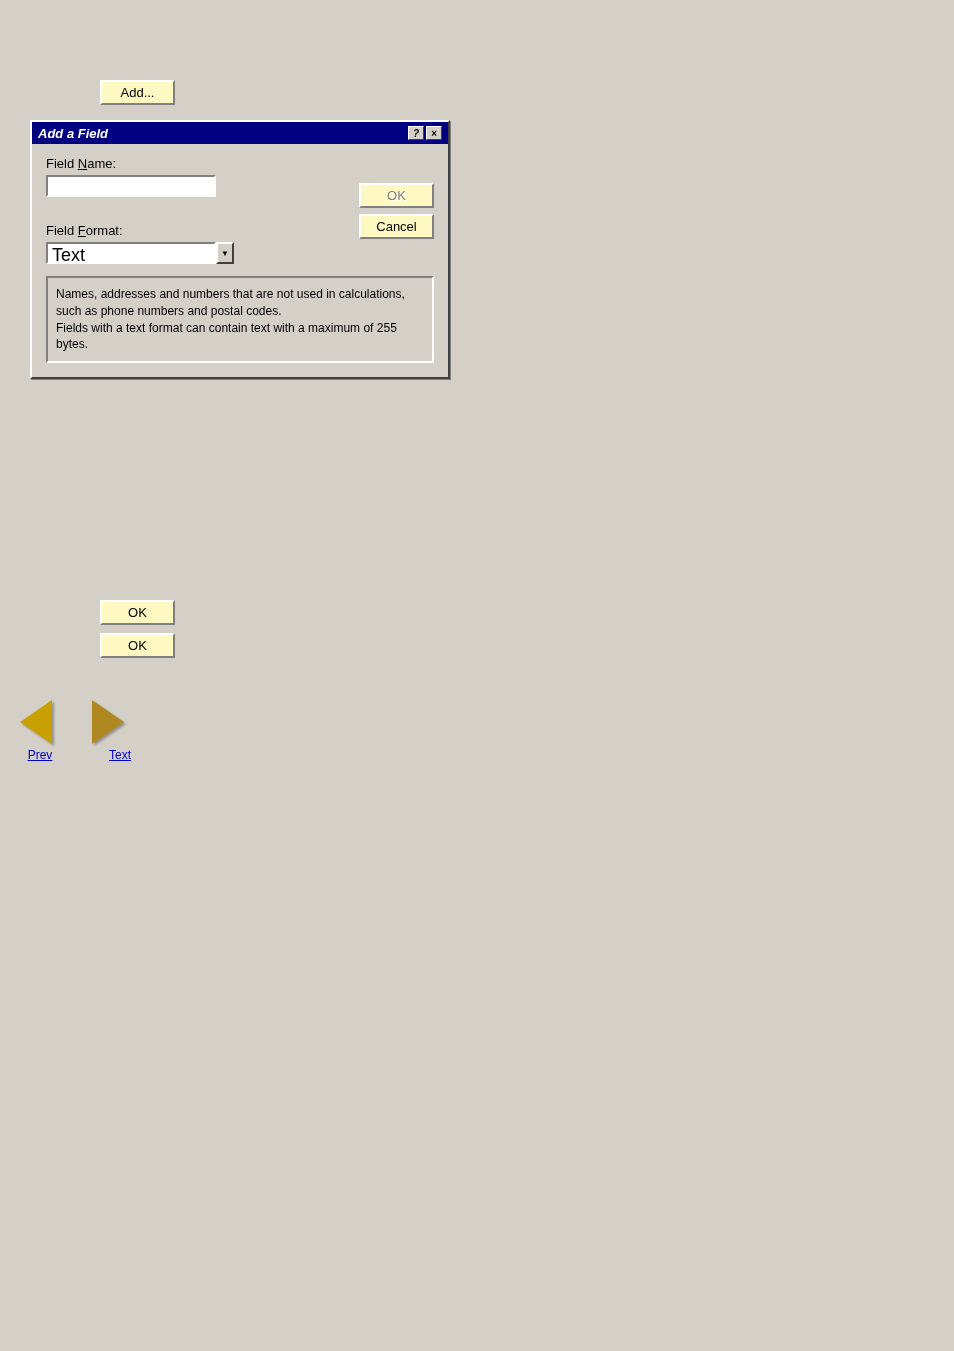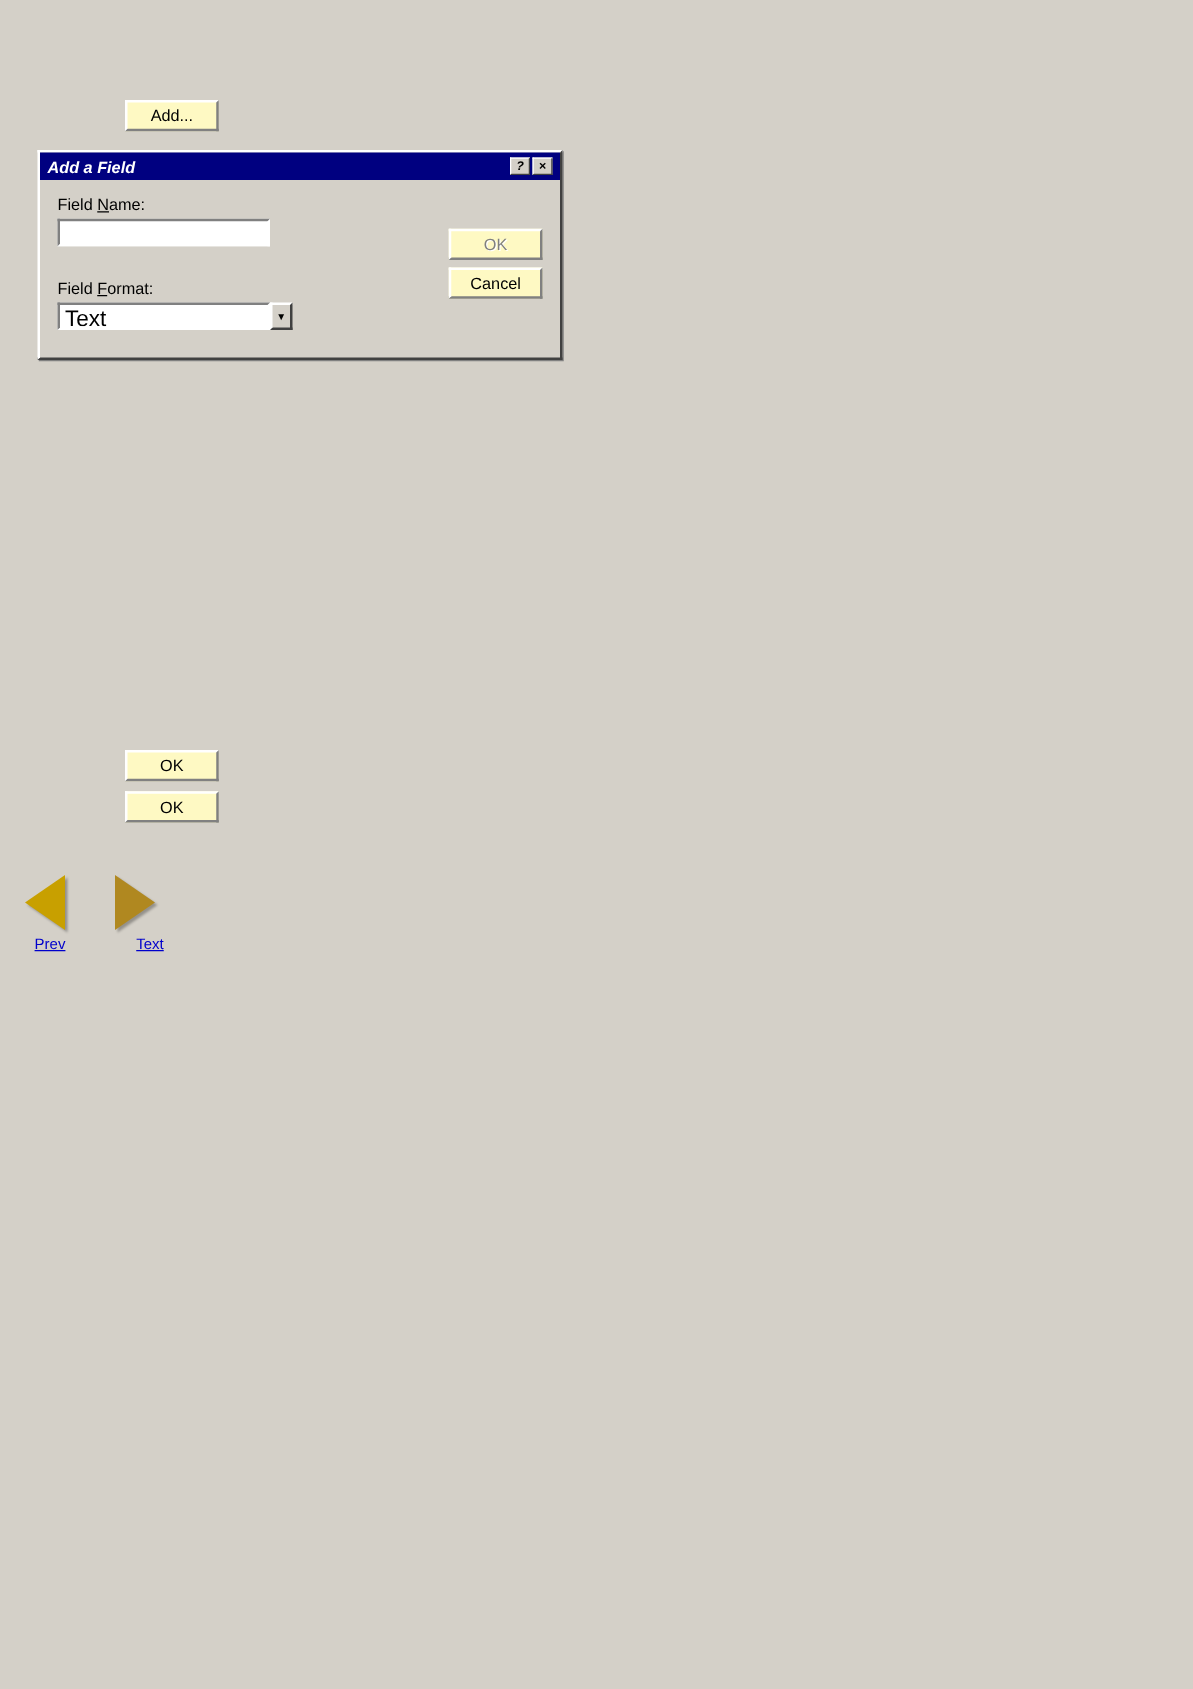--- a/index.html
+++ b/index.html
@@ -293,20 +293,23 @@
             </select>
             <div class="select-arrow-btn">▼</div>
           </div>
         </div>
       </div>
       <div class="dialog-right">
         <button class="win-button disabled">OK</button>
         <button class="win-button">Cancel</button>
       </div>
     </div>
+    <div class="description-box">
+      <span>Names, addresses and numbers that are not used in calculations, such as phone numbers and postal codes.<br>Fields with a text format can contain text with a maximum of 255 bytes.</span>
+    </div>
   </div>
 </div>
 
 <div class="ok-buttons-area">
   <button class="win-button">OK</button>
   <button class="win-button">OK</button>
 </div>
 
 <div class="nav-arrows-area">
   <div class="arrows-row">

